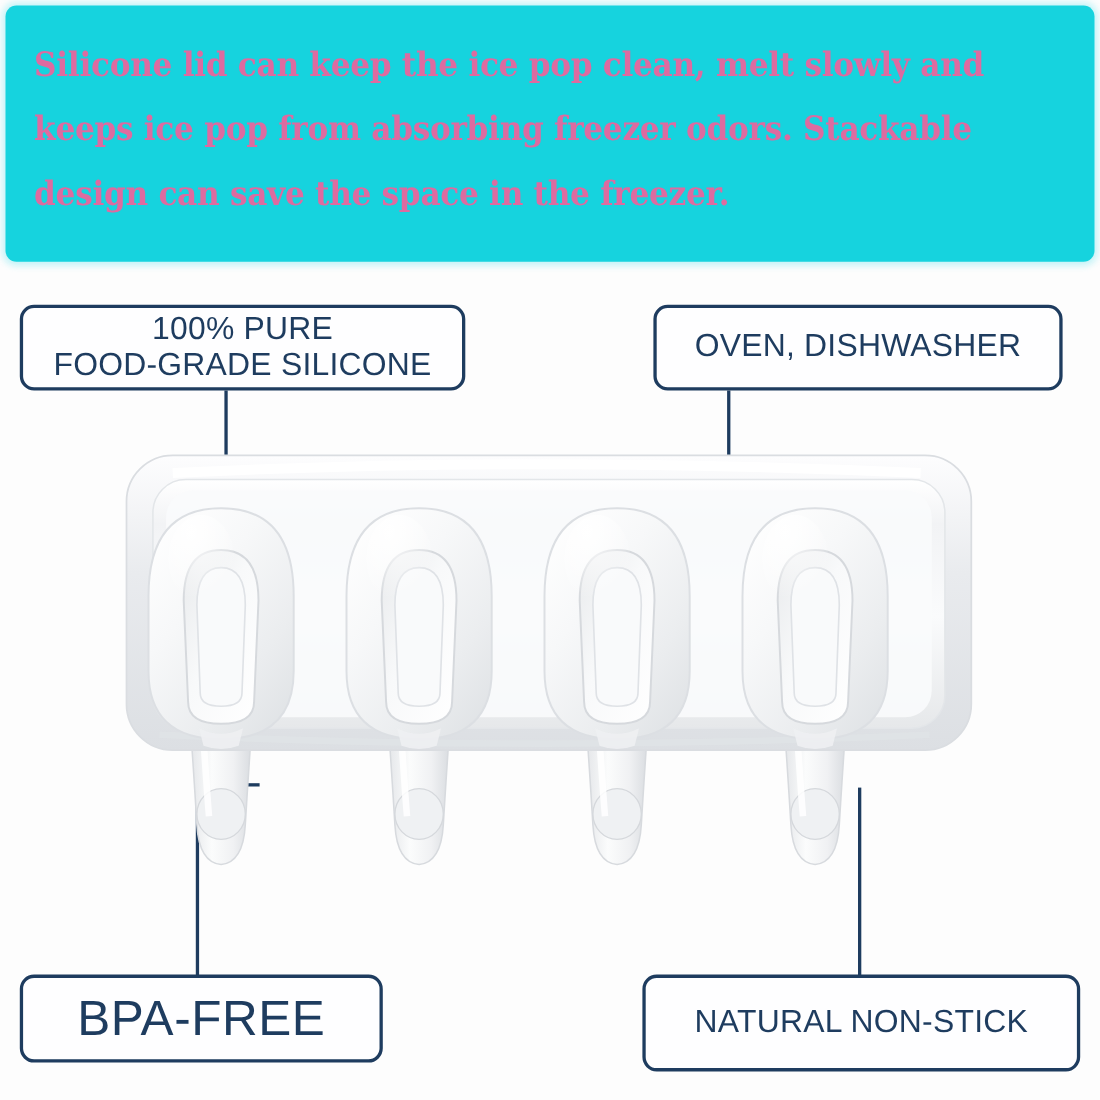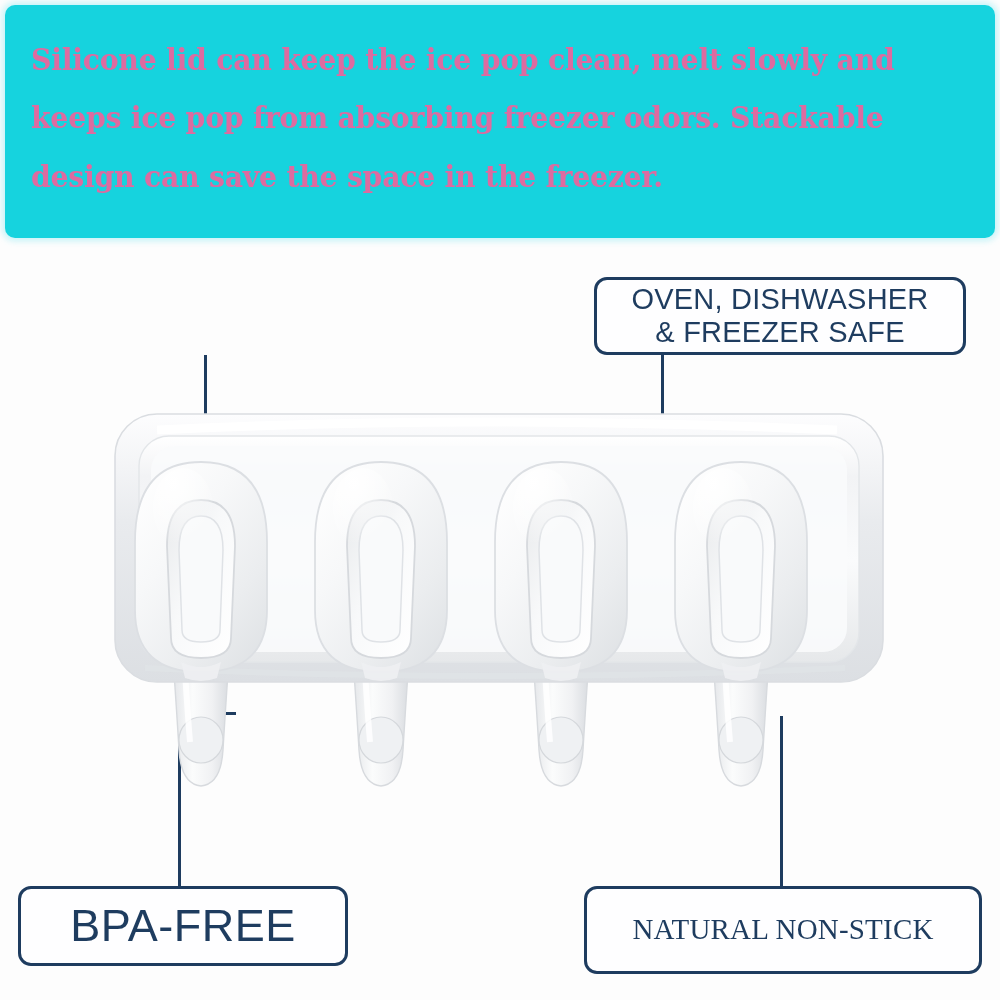--- a/index.html
+++ b/index.html
@@ -84,21 +84,20 @@
     left: 18px;  top: 886px;
     width: 330px; height: 80px;
     font-size: 45px;
     letter-spacing: 0.5px;
     justify-content: center;
   }
   #callout-nonstick {
     left: 584px; top: 886px;
     width: 398px; height: 88px;
     font-size: 29px;
-    font-family: Liberation Serif, serif;
   }
 
   
   .leader {
     position: absolute;
     background: #1e3c5f;
   }
   .leader-v { width: 3px; }
   .leader-h { height: 3px; }
 
@@ -236,25 +235,30 @@
 
       <g>
         <path d="M76 262 q20 10 40 0 l-4 16 q-16 6 -32 0 z" fill="#eef0f2" opacity="0.9"></path>
         <path d="M256 262 q20 10 40 0 l-4 16 q-16 6 -32 0 z" fill="#eef0f2" opacity="0.9"></path>
         <path d="M436 262 q20 10 40 0 l-4 16 q-16 6 -32 0 z" fill="#eef0f2" opacity="0.9"></path>
         <path d="M616 262 q20 10 40 0 l-4 16 q-16 6 -32 0 z" fill="#eef0f2" opacity="0.9"></path>
       </g>
     </svg>
   </div>
 
+  <div class="callout" id="callout-food-grade">
+    <div>
+      <span>100% PURE</span><br>
+      <span>FOOD-GRADE SILICONE</span>
+    </div>
+  </div>
 
   <div class="callout" id="callout-oven">
     <div>
       <span>OVEN, DISHWASHER</span><br>
-      <span>&amp; FREEZER SAFE</span>
     </div>
   </div>
 
   <div class="callout" id="callout-bpa">
     <div>
       <span>BPA-FREE</span>
     </div>
   </div>
 
   <div class="callout" id="callout-nonstick">

